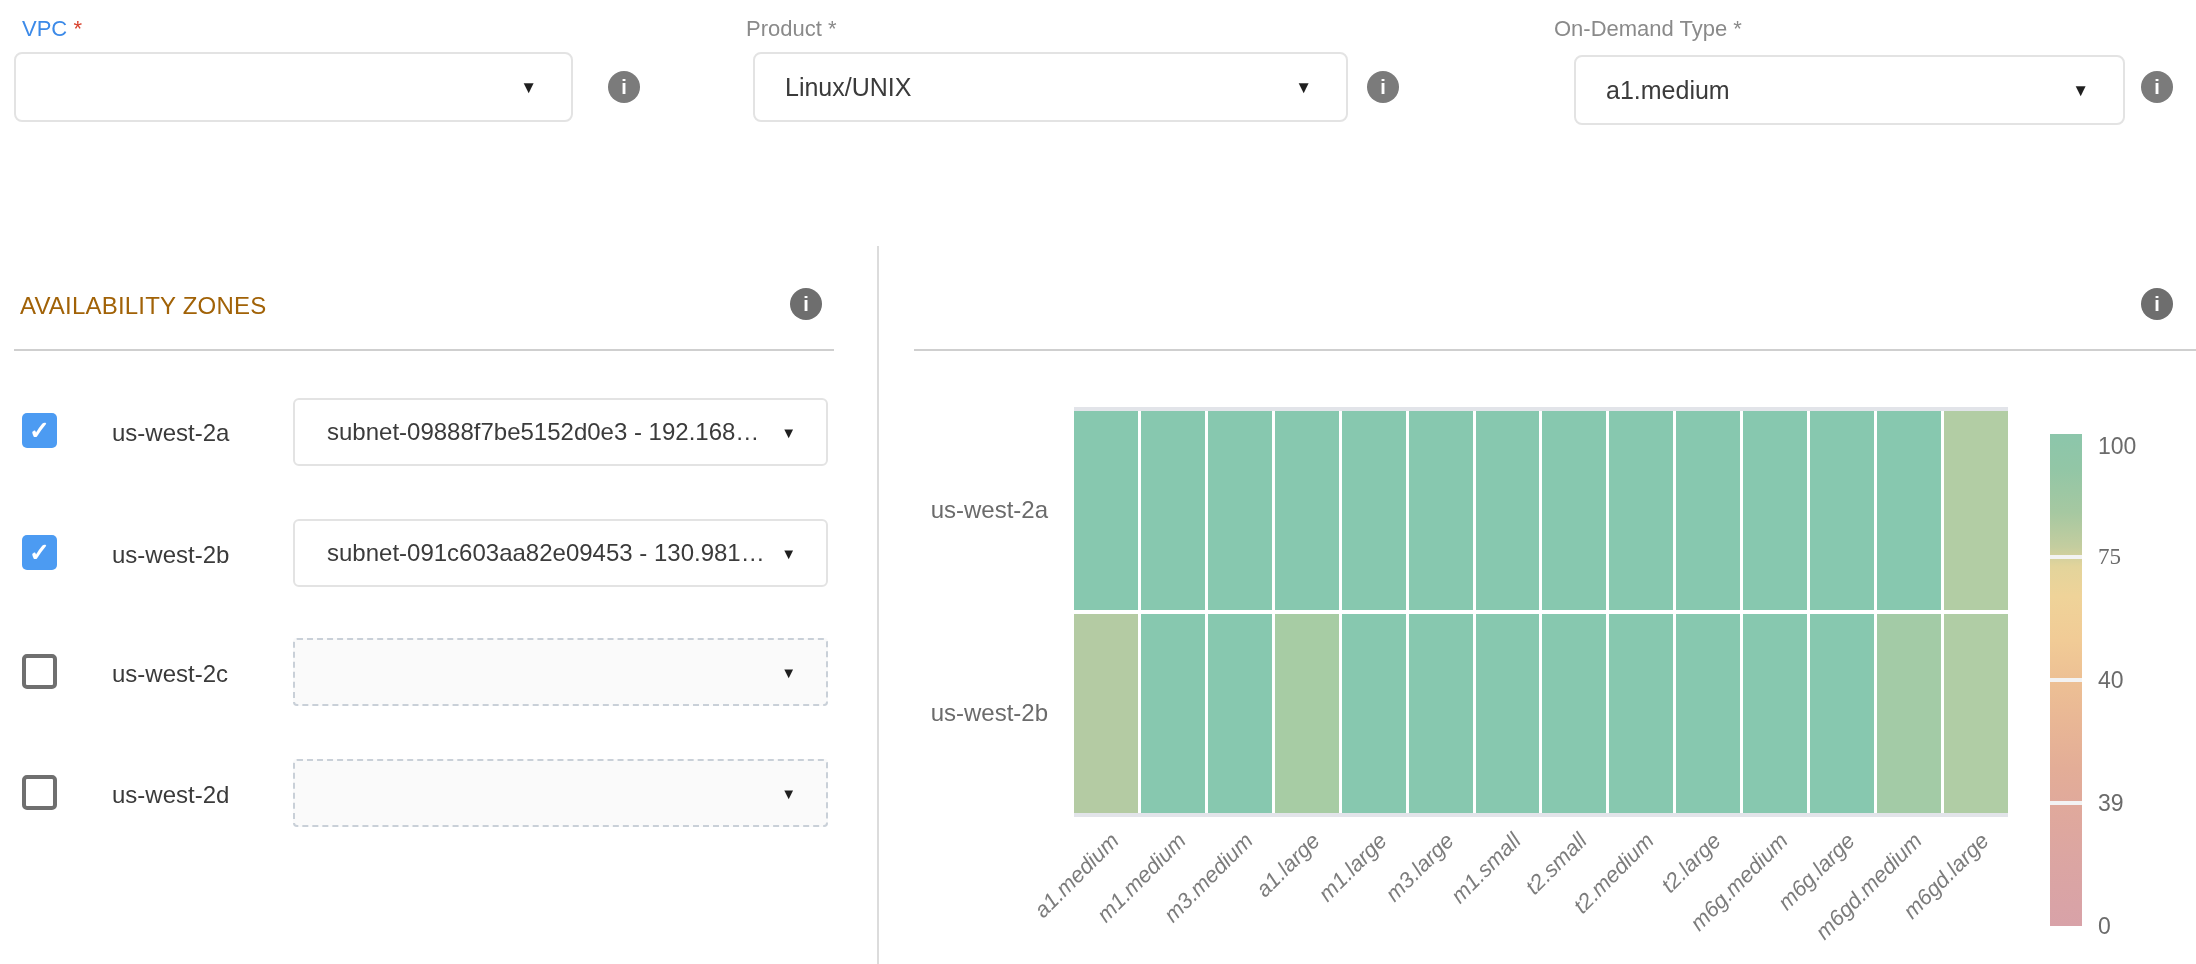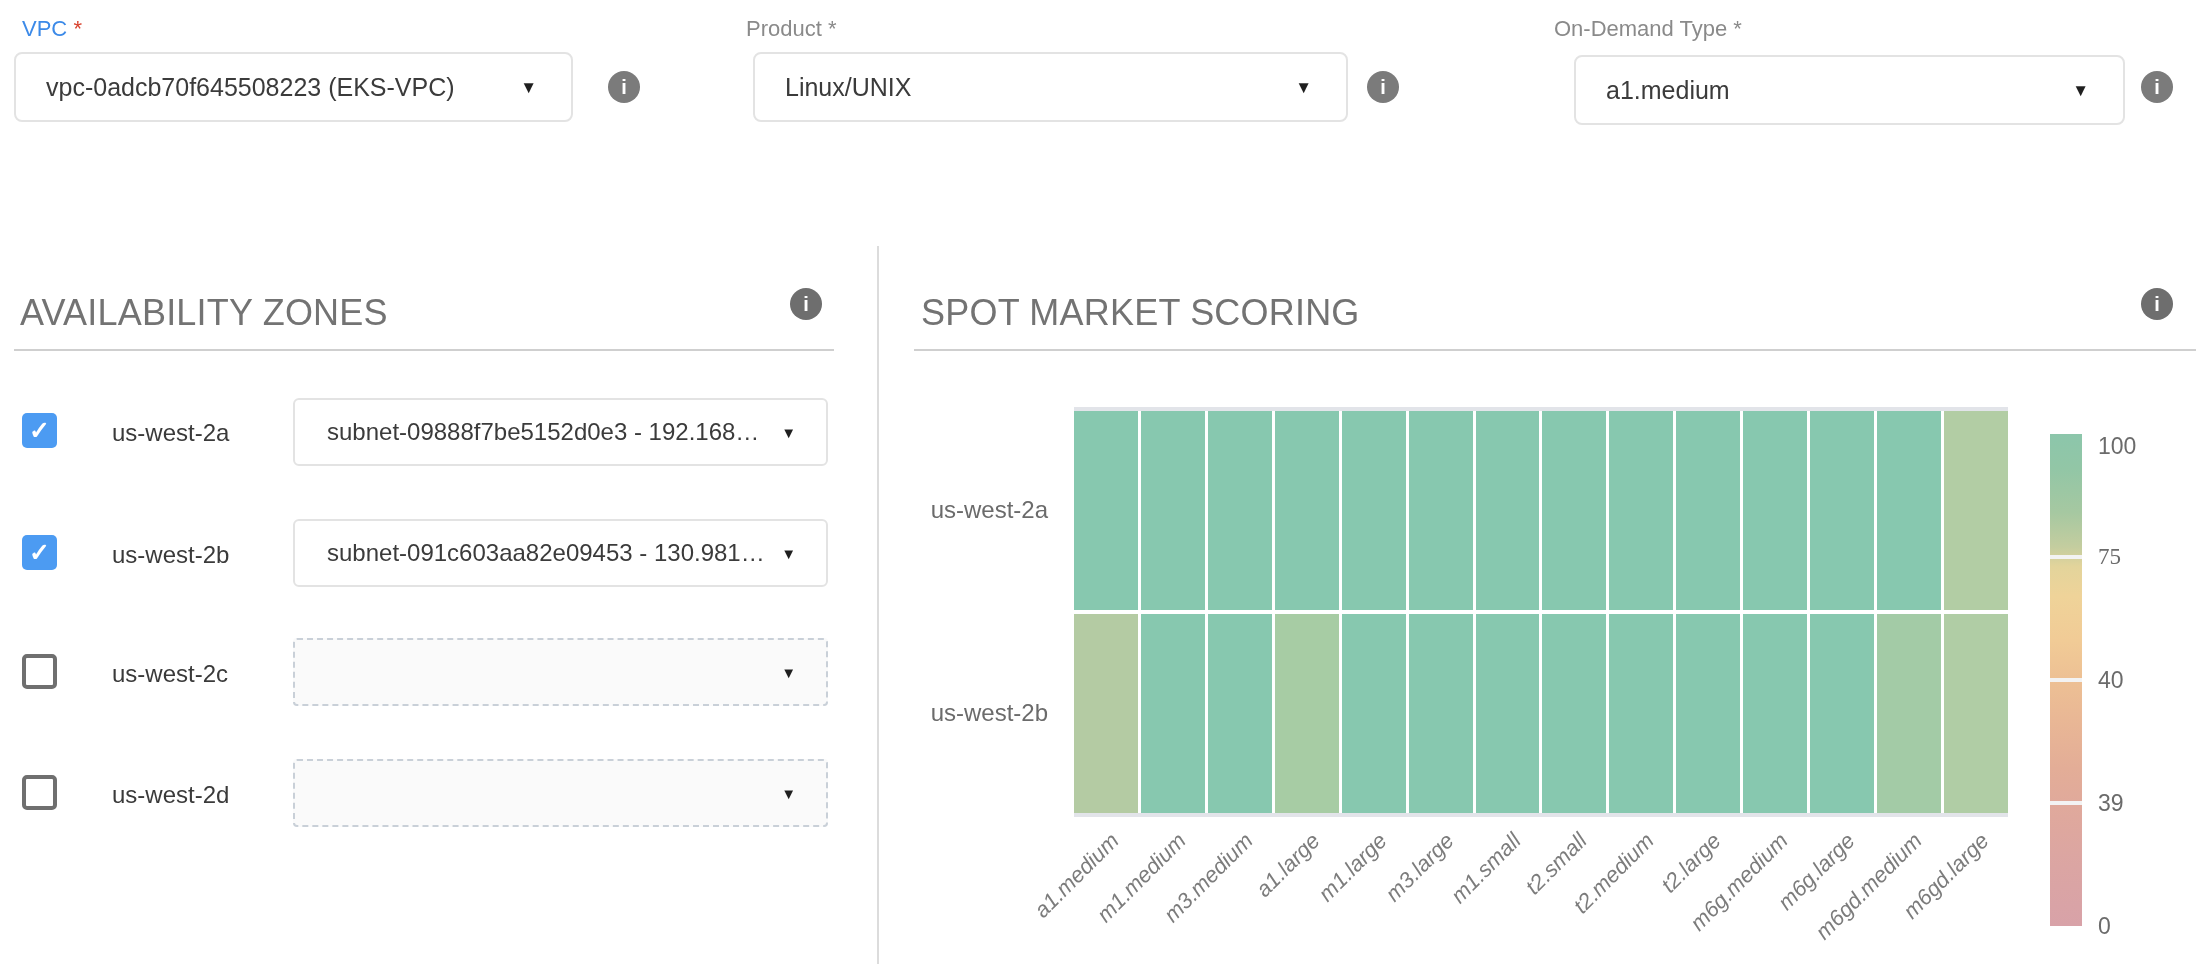--- a/index.html
+++ b/index.html
@@ -12,21 +12,21 @@
   .field-label .blue { color:#3C8AE8; }
   .field-label .red { color:#D9432F; }
   .select { position:absolute; background:#fff; border:2px solid #E3E3E3; border-radius:8px;
             display:flex; align-items:center; padding:0 60px 0 30px; font-size:25px; color:#3B3B3B;
             white-space:nowrap; overflow:hidden; cursor:pointer; }
   .caret { position:absolute; right:34px; top:50%; transform:translateY(-50%); font-size:17px; color:#1F1F1F; line-height:1; }
   .info { position:absolute; width:32px; height:32px; border-radius:50%; background:#7B7B7B; color:#fff;
           display:flex; align-items:center; justify-content:center; font-size:20px; font-weight:bold; cursor:pointer; }
 
   
-  .section-title { position:absolute; font-size:36px; color:#737373; letter-spacing:0.2px; white-space:nowrap;text-align:right; }
+  .section-title { position:absolute; font-size:24px; color:#a16207; letter-spacing:0.2px; white-space:nowrap;text-align:right; }
   .hr   { position:absolute; height:2px; background:#CFCFCF; }
   .vdiv { position:absolute; width:2px; background:#DCDCDC; }
 
   
   .checkbox { position:absolute; width:35px; height:35px; border-radius:5px; cursor:pointer;
               display:flex; align-items:center; justify-content:center; }
   .checkbox.checked { background:#4C9BF2; color:#fff; font-size:25px; font-weight:bold; }
   .checkbox.unchecked { border:4px solid #6F6F6F; background:#fff; }
   .zone-label { position:absolute; font-size:24px; color:#3A3A3A; white-space:nowrap; }
   .subnet { font-size:24px; border-radius:6px; padding:0 52px 0 32px; }
@@ -49,21 +49,20 @@
 </head>
 <body>
 
 <div id="page">
 
   <div class="field-label" style="left:22px; top:16px;">
     <span class="blue">VPC</span>
     <span class="red">*</span>
   </div>
   <div class="select" style="left:14px; top:52px; width:559px; height:70px;">
-    <span>vpc-0adcb70f645508223 (EKS-VPC)</span>
     <span class="caret">▼</span>
   </div>
   <div class="info" style="left:608px; top:71px;">i</div>
 
   <div class="field-label" style="left:746px; top:16px;">Product *</div>
   <div class="select" style="left:753px; top:52px; width:595px; height:70px;">
     <span>Linux/UNIX</span>
     <span class="caret">▼</span>
   </div>
   <div class="info" style="left:1367px; top:71px;">i</div>
@@ -102,21 +101,20 @@
     <span class="caret" style="right:30px; font-size:15px;">▼</span>
   </div>
 
   <div class="checkbox unchecked" style="left:22px; top:775px;"></div>
   <div class="zone-label" style="left:112px; top:781px;">us-west-2d</div>
   <div class="select subnet disabled" style="left:293px; top:759px; width:535px; height:68px;">
     <span></span>
     <span class="caret" style="right:30px; font-size:15px;">▼</span>
   </div>
 
-  <div class="section-title" style="left:921px; top:292px;">SPOT MARKET SCORING</div>
   <div class="info" style="left:2141px; top:288px; background:#6E6E6E;">i</div>
   <div class="hr" style="left:914px; top:349px; width:1282px;"></div>
 
   <div class="hm-ylabel" style="top:496px;">us-west-2a</div>
   <div class="hm-ylabel" style="top:699px;">us-west-2b</div>
 
   <div class="hm-grid">
       <div title="us-west-2a · a1.medium: 96" style="background: rgb(135, 200, 175);"></div>
       <div title="us-west-2a · m1.medium: 96" style="background: rgb(135, 200, 175);"></div>
       <div title="us-west-2a · m3.medium: 96" style="background: rgb(135, 200, 175);"></div>

